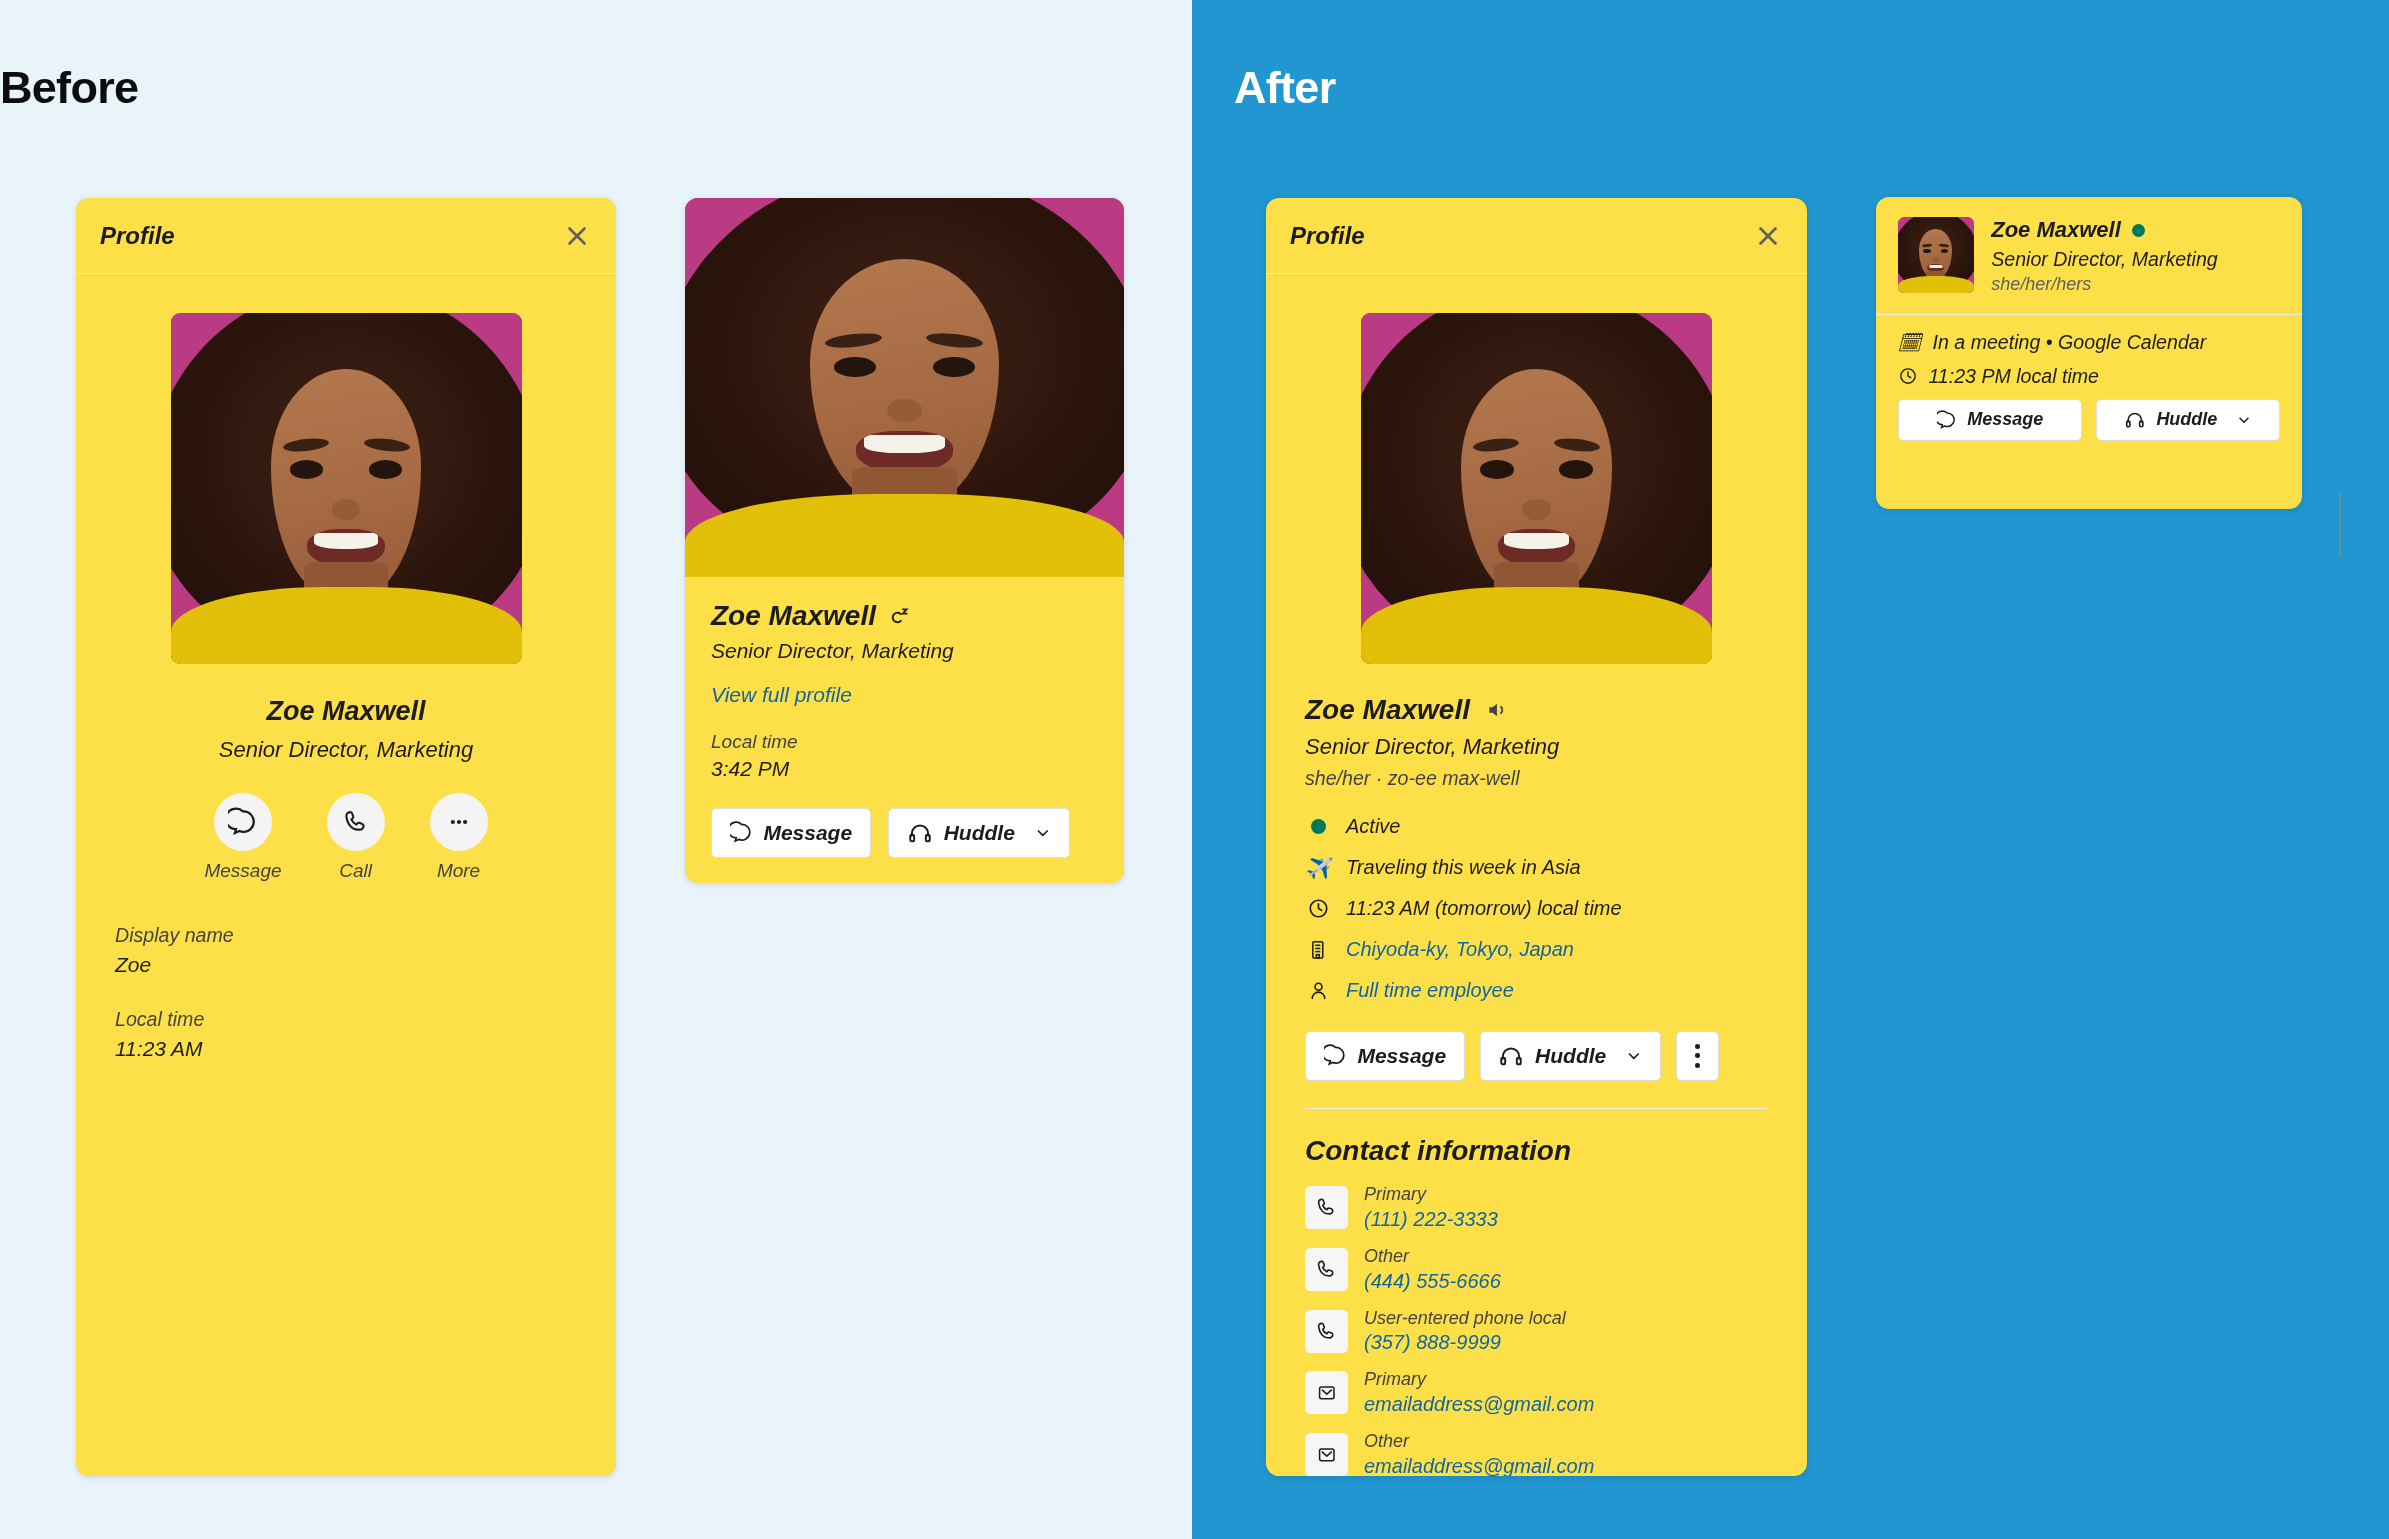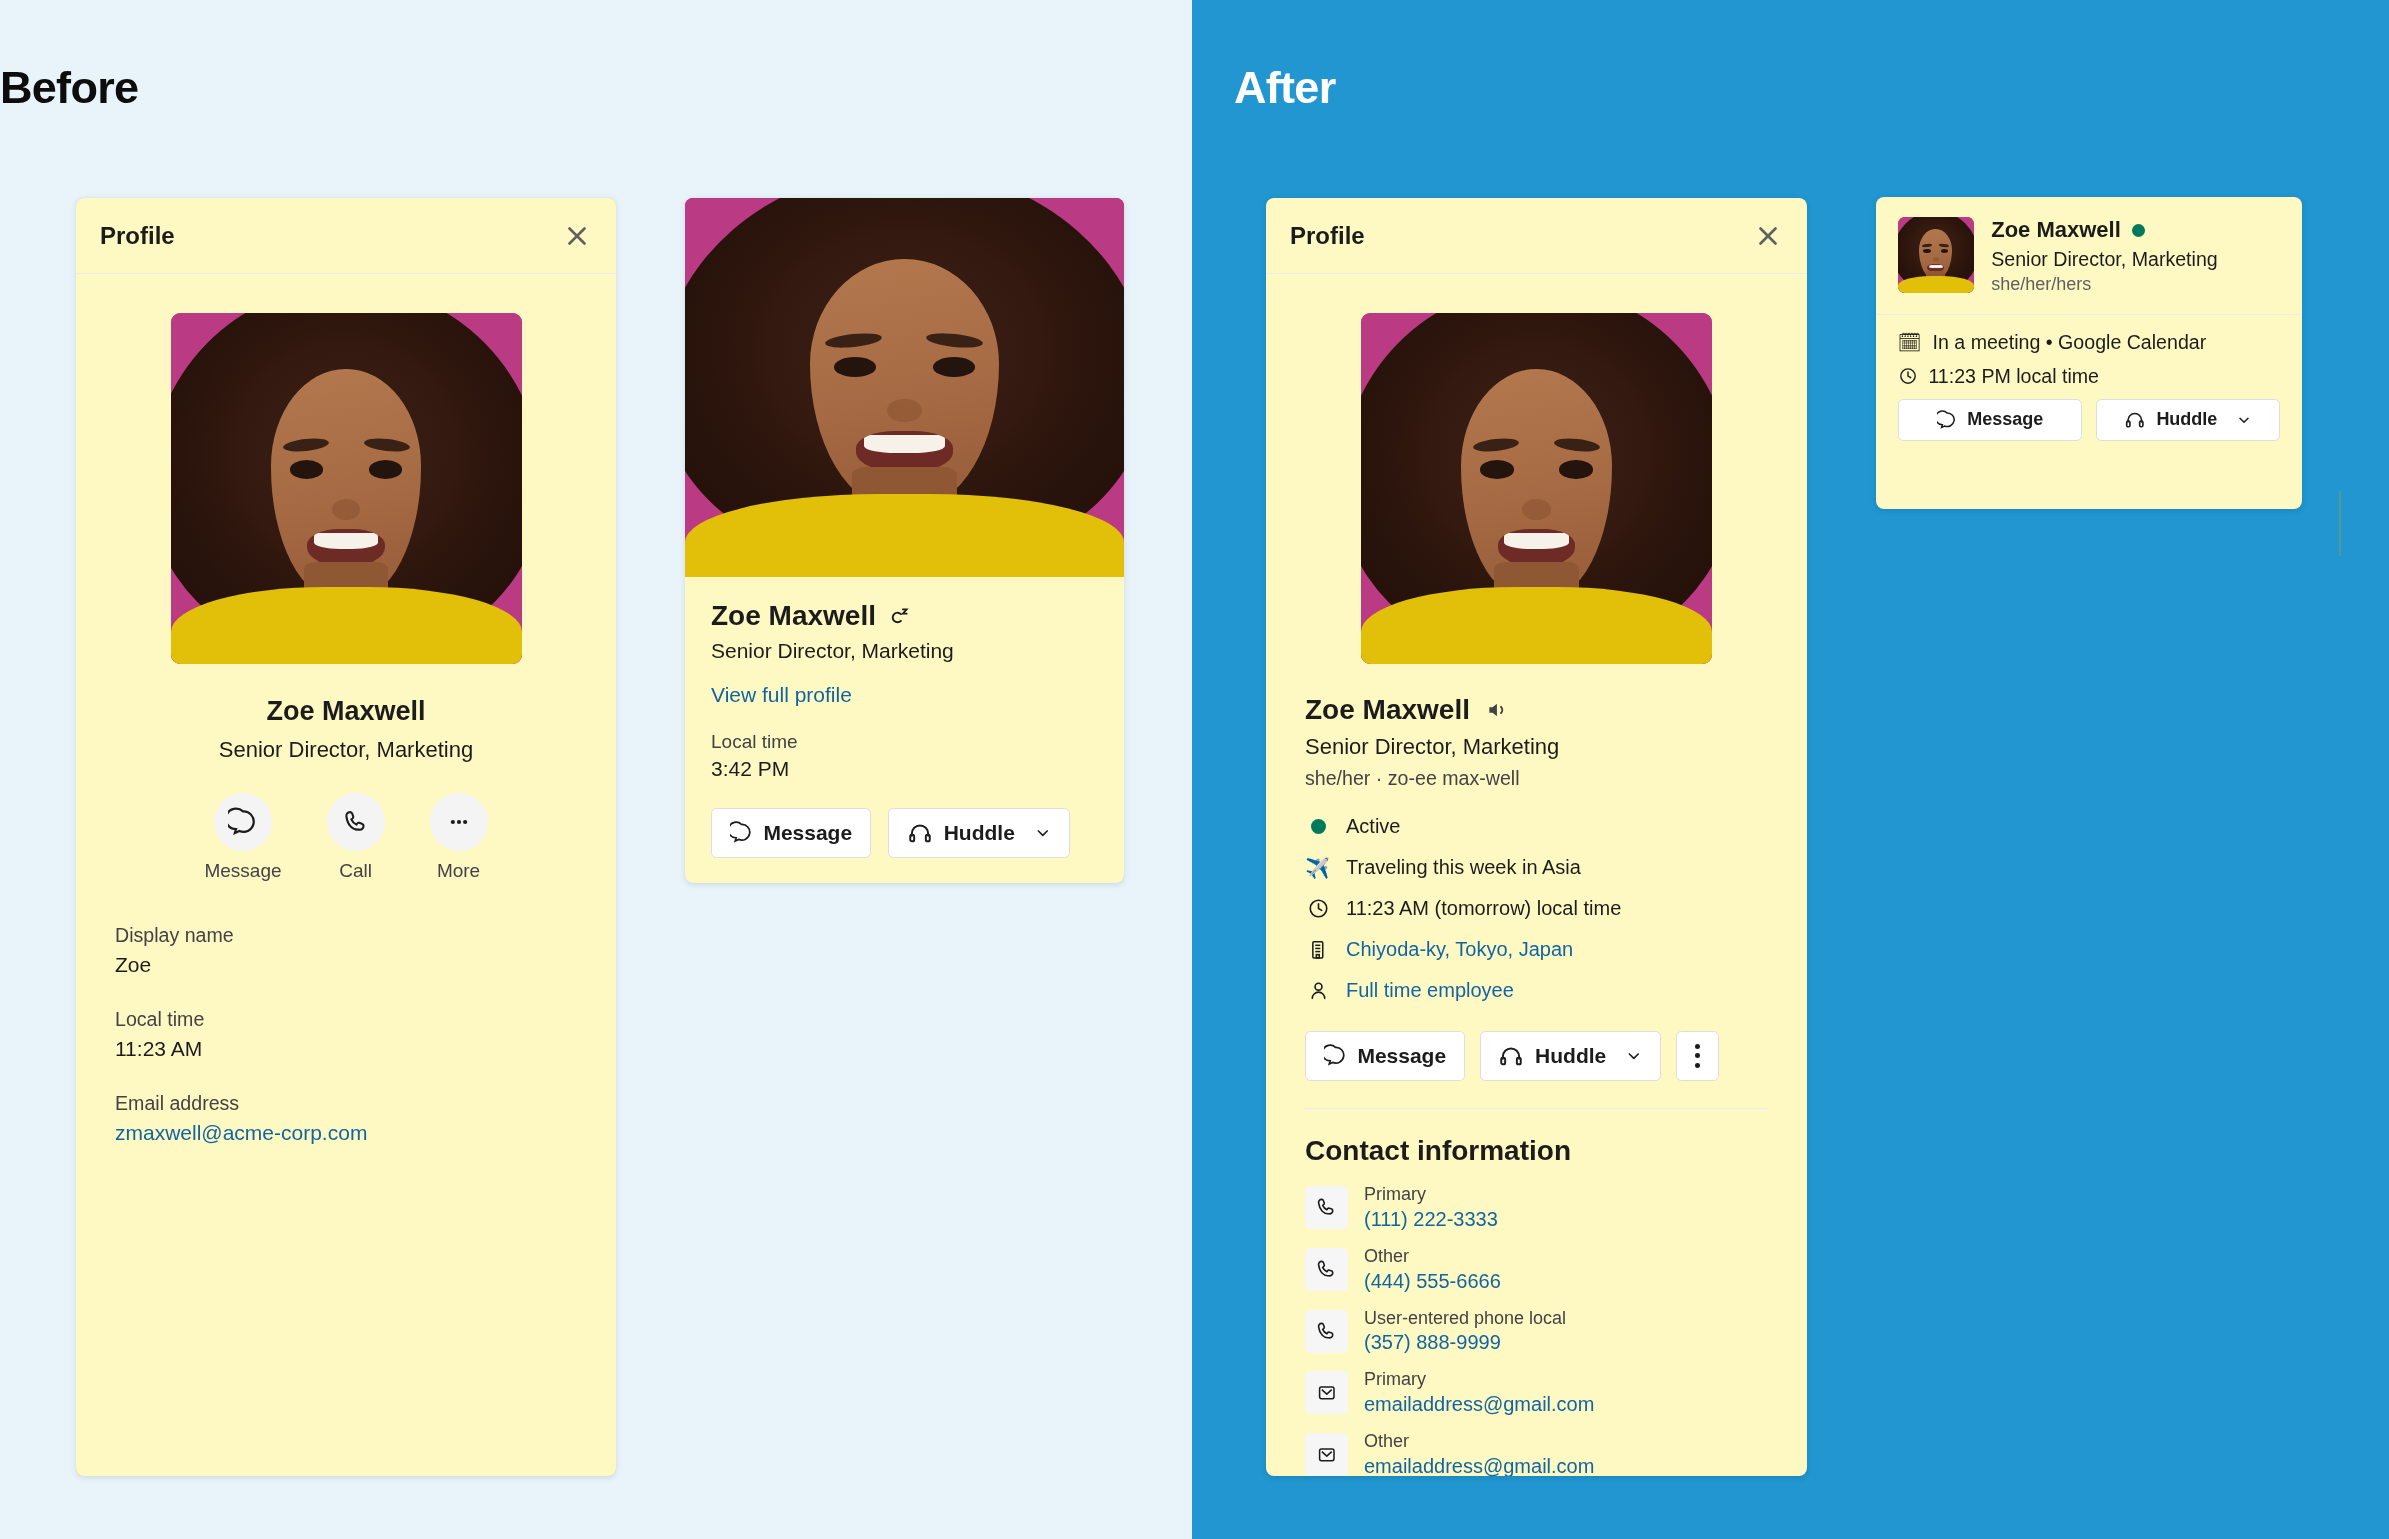--- a/index.html
+++ b/index.html
@@ -18,24 +18,25 @@
   .panel-title {
     position: absolute; top: 62px; width: 100%;
     font-size: 45px; font-weight: bold; letter-spacing: -0.7px;
   }
   #title-before { color: #0d0d0d; }
   #title-after  { color: #ffffff; margin-left: 42px; }
 
   
   .card {
     position: absolute;
-    background: #fef9c3;
-    border-radius: 8px;
+    background: #fde047;
+    border-radius: 13px;
     box-shadow: 0 1.4px 6.8px rgba(0,0,0,.10), 0 0 0.7px rgba(0,0,0,.12);
     overflow: hidden;
+    font-style: italic;
   }
 
   
   .card-header {
     display: flex; align-items: center; justify-content: space-between;
     padding: 0 24px;
     height: 76px;
     border-bottom: 1.4px solid #ececee;
   }
   .card-header-title { font-size: 24px; font-weight: bold; color: #1d1c1d; }
@@ -270,24 +271,20 @@
 
     <div class="bp-fields">
       <div class="bp-field">
         <div class="bp-field-label">Display name</div>
         <div class="bp-field-value">Zoe</div>
       </div>
       <div class="bp-field">
         <div class="bp-field-label">Local time</div>
         <div class="bp-field-value">11:23 AM</div>
       </div>
-      <div class="bp-field">
-        <div class="bp-field-label">Email address</div>
-        <div class="bp-field-value link">zmaxwell@acme-corp.com</div>
-      </div>
     </div>
   </div>
 </div>
 
 <div class="card" id="card-before-hover">
   <div class="avatar bh-avatar">
     <div class="av-pink"></div>
       <div class="av-hair"></div>
       <div class="av-face"></div>
     <div class="av-brow l"></div>

